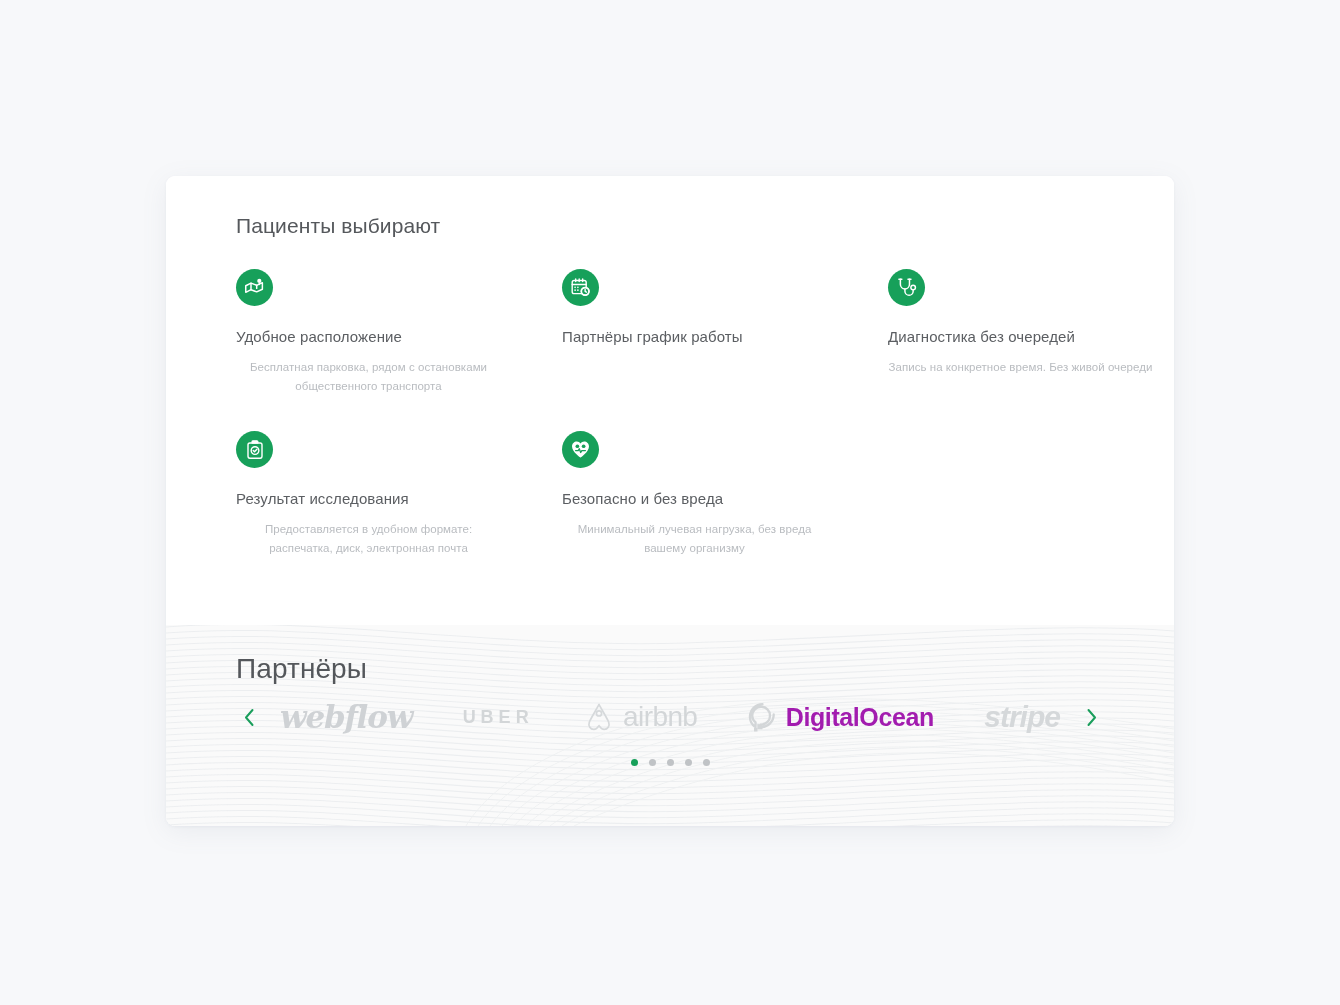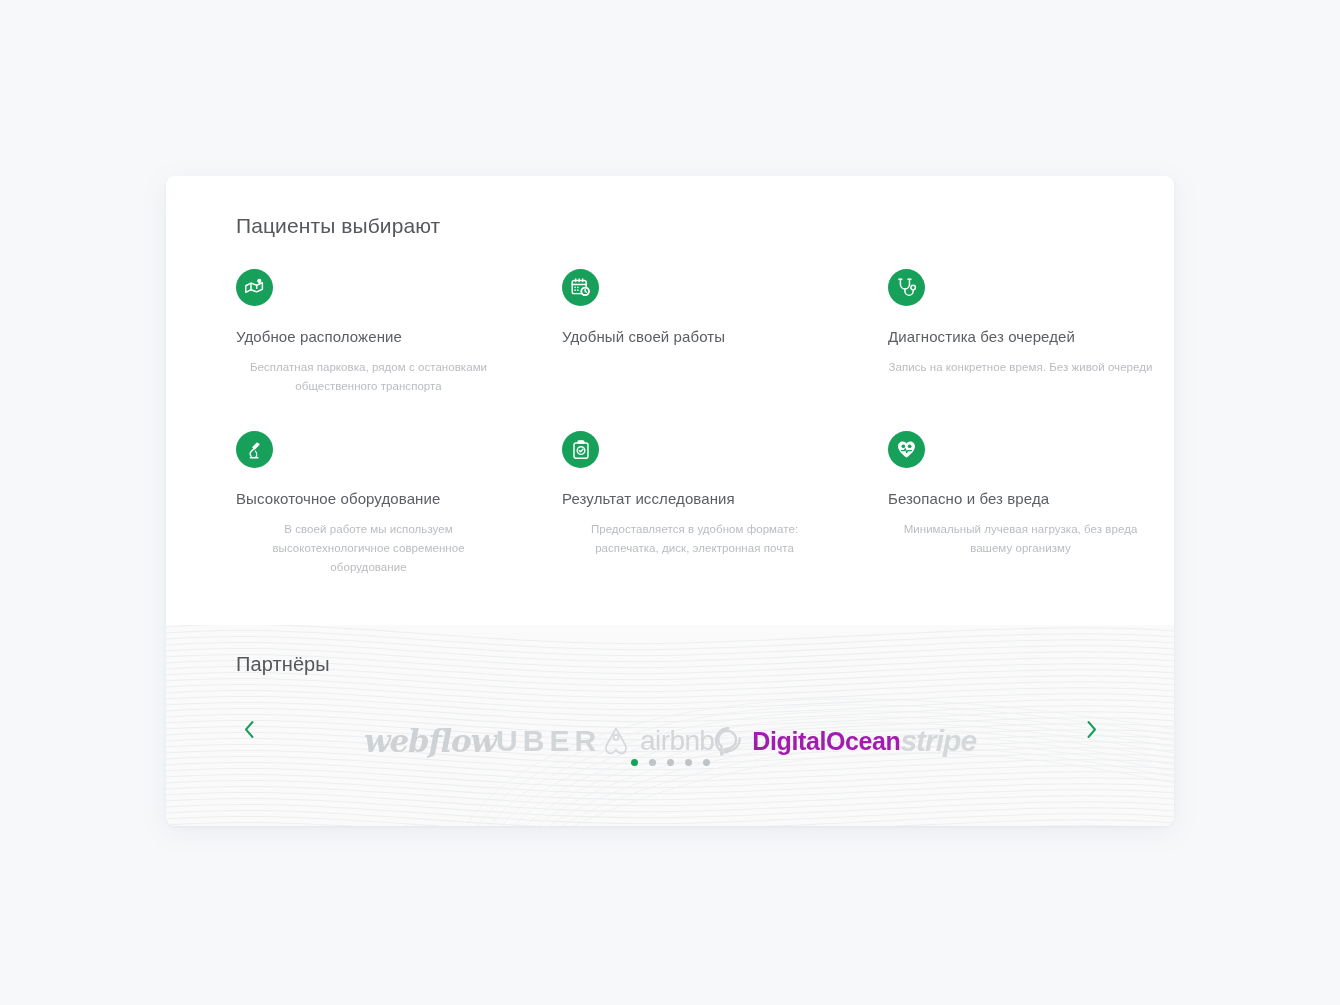--- a/index.html
+++ b/index.html
@@ -114,21 +114,21 @@
   }
 
   .partners-inner {
     position: relative;
     z-index: 2;
     padding: 28px 70px 0 70px;
     height: 100%;
   }
 
   .partners-title {
-    font-size: 20px;
+    font-size: 28px;
     font-weight: 400;
     color: #54575b;
     letter-spacing: .1px;
   }
 
   .carousel {
     position: absolute;
     left: 70px;
     right: 70px;
     top: 74px;
@@ -144,44 +144,43 @@
     align-items: center;
     justify-content: center;
     cursor: pointer;
     flex: 0 0 auto;
   }
 
   .logos {
     flex: 1;
     display: flex;
     align-items: center;
-    justify-content: center;
+    justify-content: space-between;
     padding: 0 18px;
-    margin-top: 24px;
   }
 
   .logo {
     color: #d3d6d8;
     display: flex;
     align-items: center;
     gap: 9px;
     user-select: none;
   }
 
   .logo-webflow {
     font-family: "DejaVu Serif", serif;
     font-style: italic;
     font-weight: 700;
     font-size: 31px;
     letter-spacing: -1.2px;
     color: #cfd2d5;
   }
 
   .logo-uber {
-    font-size: 30px;
+    font-size: 18px;
     font-weight: 700;
     letter-spacing: 5px;
     color: #d3d6d8;
   }
 
   .logo-airbnb-text {
     font-size: 28px;
     font-weight: 400;
     letter-spacing: -.6px;
     color: #d3d6d8;
@@ -253,49 +252,36 @@
             <svg width="21" height="21" viewBox="0 0 24 24" fill="none" stroke="#ffffff" stroke-width="1.6" stroke-linecap="round" stroke-linejoin="round">
               <rect x="2.5" y="4" width="16" height="15" rx="2.2"></rect>
               <path d="M2.5 8.5 L18.5 8.5"></path>
               <path d="M6.5 2.2 L6.5 5.2 M10.5 2.2 L10.5 5.2 M14.5 2.2 L14.5 5.2"></path>
               <path d="M5.8 11.8 L5.85 11.8 M9 11.8 L9.05 11.8 M5.8 15 L5.85 15 M9 15 L9.05 15" stroke-width="1.9"></path>
               <circle cx="17.3" cy="16.4" r="4.6" fill="#17a05a"></circle>
               <circle cx="17.3" cy="16.4" r="4.2"></circle>
               <path d="M17.3 14.3 L17.3 16.5 L18.8 17.4"></path>
             </svg>
           </div>
-          <div class="feature-title">Удобный своей работы</div>
+          <div class="feature-title">Партнёры график работы</div>
         </div>
 
         <div class="feature">
           <div class="icon-circle">
             <svg width="21" height="21" viewBox="0 0 24 24" fill="none" stroke="#ffffff" stroke-width="1.7" stroke-linecap="round" stroke-linejoin="round">
               <path d="M5 2.5 L5 8.2 C5 11.3 7.4 13.6 10.2 13.6 C13 13.6 15.4 11.3 15.4 8.2 L15.4 2.5"></path>
               <path d="M3.3 2.5 L6.7 2.5 M13.7 2.5 L17.1 2.5"></path>
               <path d="M10.2 13.6 L10.2 16.2 C10.2 18.8 12.4 20.9 15 20.9 C17.6 20.9 19.6 18.8 19.6 16.2 L19.6 14.6"></path>
               <circle cx="19.6" cy="11.9" r="2.6"></circle>
             </svg>
           </div>
           <div class="feature-title">Диагностика без очередей</div>
           <div class="feature-desc">Запись на конкретное время. Без живой очереди</div>
         </div>
 
-        <div class="feature">
-          <div class="icon-circle">
-            <svg width="20" height="20" viewBox="0 0 24 24" fill="none" stroke="#ffffff" stroke-width="1.8" stroke-linecap="round" stroke-linejoin="round">
-              <path d="M14.5 2.6 L17.6 5.7 L11.6 11.7 L8.5 8.6 Z" fill="#ffffff" stroke="none"></path>
-              <path d="M10.4 10.7 L7.4 13.7 C5.8 15.3 5.8 17.9 7.4 19.5"></path>
-              <path d="M13.6 7.6 L16.6 4.6" stroke-width="1.5"></path>
-              <path d="M6.5 21.2 L15.5 21.2" stroke-width="1.9"></path>
-              <path d="M12.4 21.2 C14.6 19 14.6 15.6 12.4 13.4" stroke-width="1.5"></path>
-            </svg>
-          </div>
-          <div class="feature-title">Высокоточное оборудование</div>
-          <div class="feature-desc">В своей работе мы используем высокотехнологичное современное оборудование</div>
-        </div>
 
         <div class="feature">
           <div class="icon-circle">
             <svg width="20" height="20" viewBox="0 0 24 24" fill="none" stroke="#ffffff" stroke-width="1.7" stroke-linecap="round" stroke-linejoin="round">
               <rect x="3.6" y="3.6" width="16.8" height="18.2" rx="2.2"></rect>
               <path d="M8.6 3.6 L8.6 2.2 C8.6 1.5 9.1 1 9.8 1 L14.2 1 C14.9 1 15.4 1.5 15.4 2.2 L15.4 3.6 Z" fill="#ffffff"></path>
               <circle cx="12" cy="12.6" r="4.6"></circle>
               <path d="M9.9 12.6 L11.4 14.1 L14.3 11"></path>
             </svg>
           </div>

